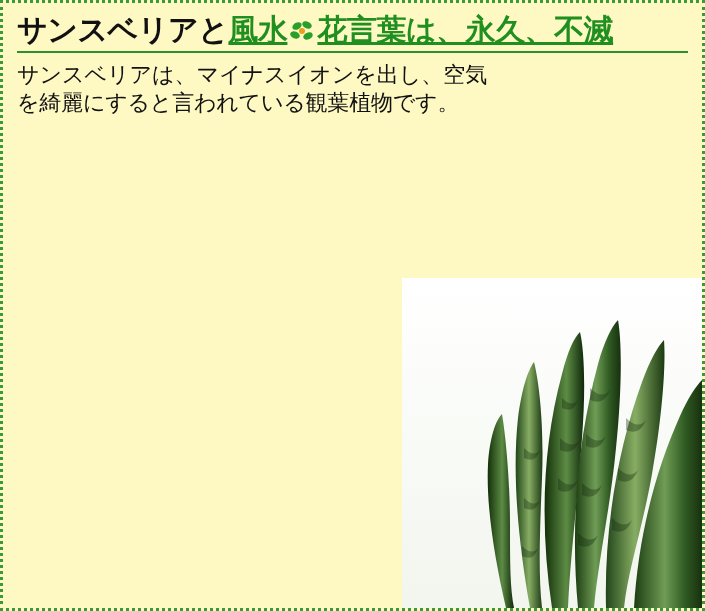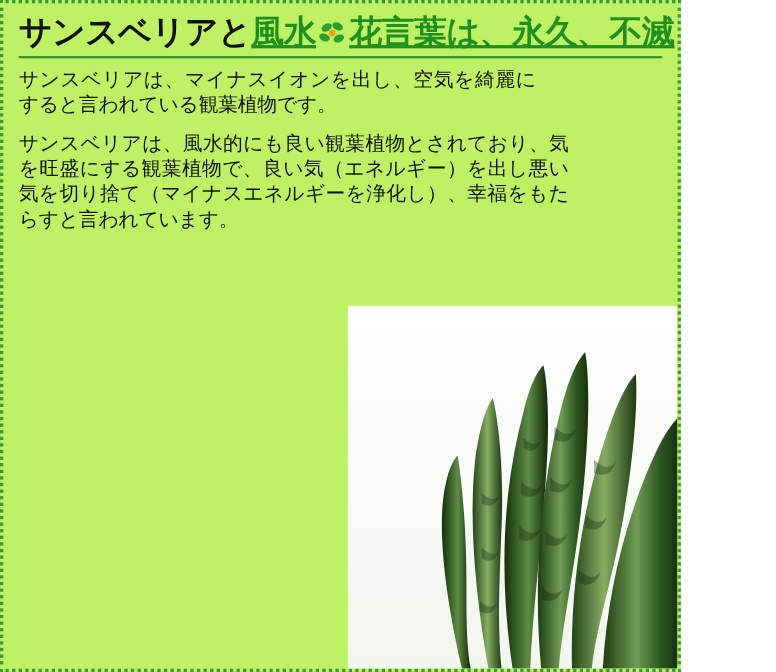--- a/index.html
+++ b/index.html
@@ -7,25 +7,25 @@
     padding: 0;
   }
   body {
     width: 705px;
     height: 611px;
     background: #ffffff;
     font-family: "Liberation Sans", sans-serif;
   }
   .card {
     position: relative;
-    width: 619px;
+    width: 705px;
     height: 611px;
     box-sizing: border-box;
     border: 3px dotted #3a9a3a;
-    background: #bef264;
+    background: #fef9c3;
     overflow: hidden;
   }
   
   .plant {
     position: absolute;
     right: 0;
     bottom: 0;
     width: 300px;
     height: 330px;
     pointer-events: none;
@@ -54,21 +54,21 @@
     display: inline-block;
     vertical-align: -4px;
     margin: 0 2px;
   }
   .divider {
     border: 0;
     border-top: 2px solid #2f8f2f;
     margin: 2px 0 8px 0;
   }
   .para {
-    font-size: 18px;
+    font-size: 22px;
     line-height: 1.28;
     color: #111111;
     margin: 0 0 12px 0;
     text-align: justify;
     text-justify: inter-character;
     letter-spacing: -0.2px;
   }
   .para.last {
     margin-bottom: 0;
   }
@@ -146,18 +146,17 @@
             <ellipse cx="6" cy="17" rx="5" ry="3.4" transform="rotate(20 6 17)"></ellipse>
             <ellipse cx="19" cy="18" rx="5" ry="3.4" transform="rotate(-25 19 18)"></ellipse>
           </g>
           <circle cx="13" cy="13" r="3" fill="#e8a01c"></circle>
         </svg><span class="green u">花言葉は、永久、不滅</span></h1>
 
     <hr class="divider">
 
     <p class="para narrow">サンスベリアは、マイナスイオンを出し、空気を綺麗にすると言われている観葉植物です。</p>
 
-    <p class="para med">サンスベリアは、風水的にも良い観葉植物とされており、気を旺盛にする観葉植物で、良い気（エネルギー）を出し悪い気を切り捨て（マイナスエネルギーを浄化し）、幸福をもたらすと言われています。</p>
 
 
 
   </div>
 </div>
 
 </body></html>

